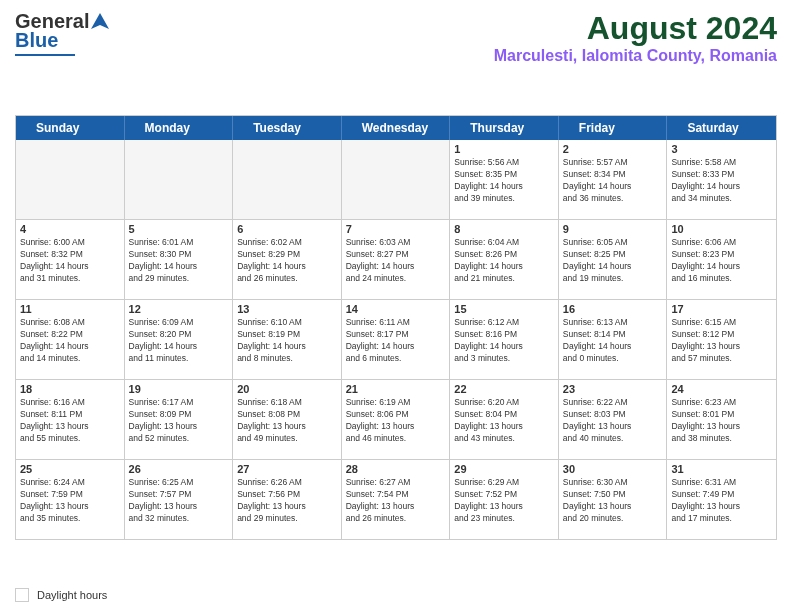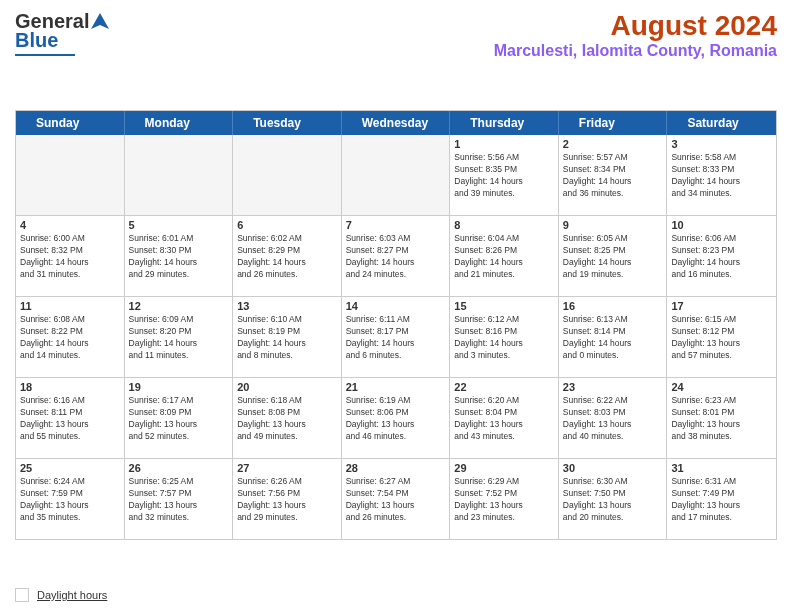--- a/index.html
+++ b/index.html
@@ -32,23 +32,23 @@
     .logo-line {
       width: 60px;
       height: 2px;
       background: #1a5fa8;
       margin-top: 2px;
     }
     .title-area {
       text-align: right;
     }
     .main-title {
-      font-size: 28px;
+      font-size: 32px;
       font-weight: bold;
-      color: #c2410c;
+      color: #14532d;
     }
     .subtitle {
       font-size: 16px;
       font-weight: bold;
       color: #8b5cf6;
     }
     .calendar {
       flex: 1;
       display: flex;
       flex-direction: column;
@@ -118,21 +118,20 @@
     }
     .footer-box {
       width: 14px;
       height: 14px;
       background: #fff;
       border: 1px solid #ccc;
     }
     .footer-text {
       font-size: 11px;
       color: #333;
-      text-decoration: underline;
     }
   </style>
 </head>
 <body>
 
 <div class="page">
   <div class="header">
     <div class="logo">
       <div style="display:flex;align-items:center;gap:0px;">
         <span style="font-size:20px;font-weight:bold;color:#333;">General</span>

